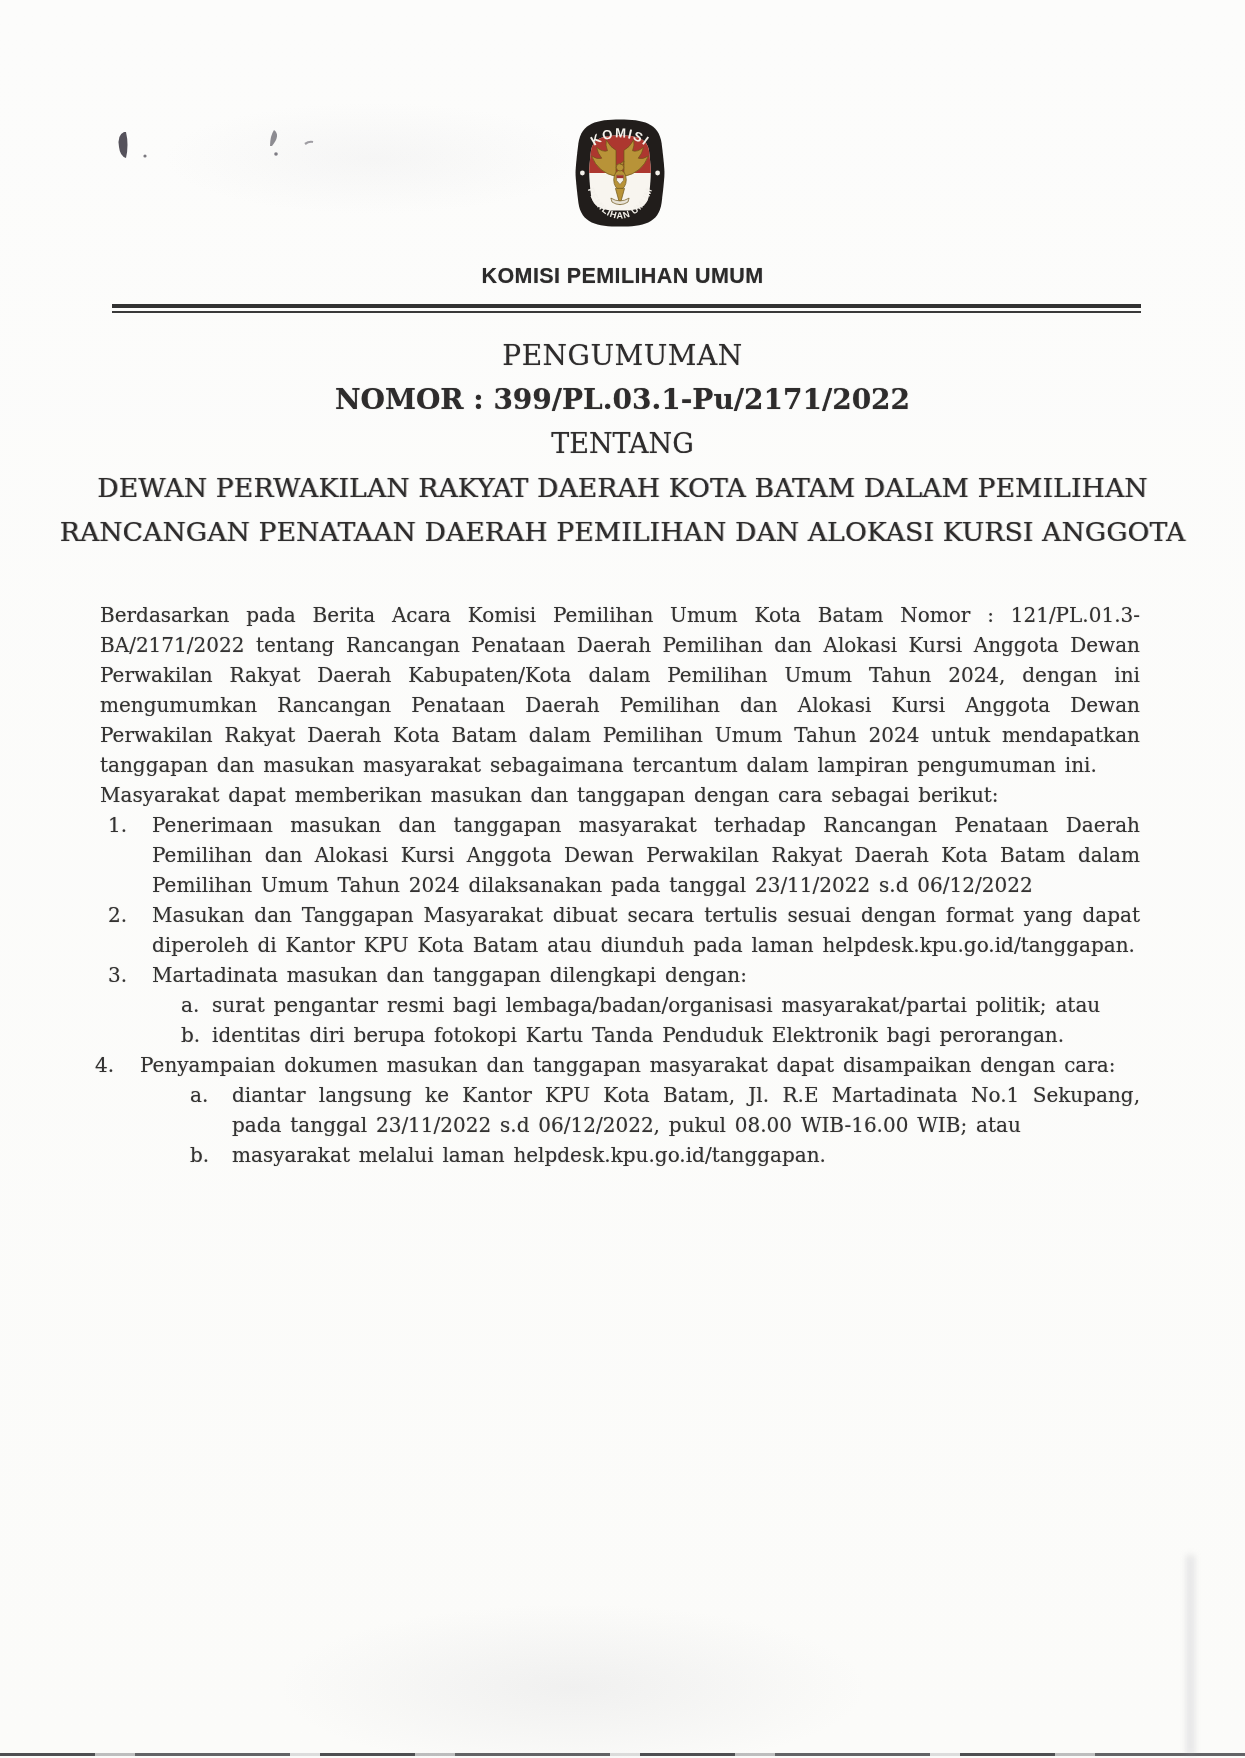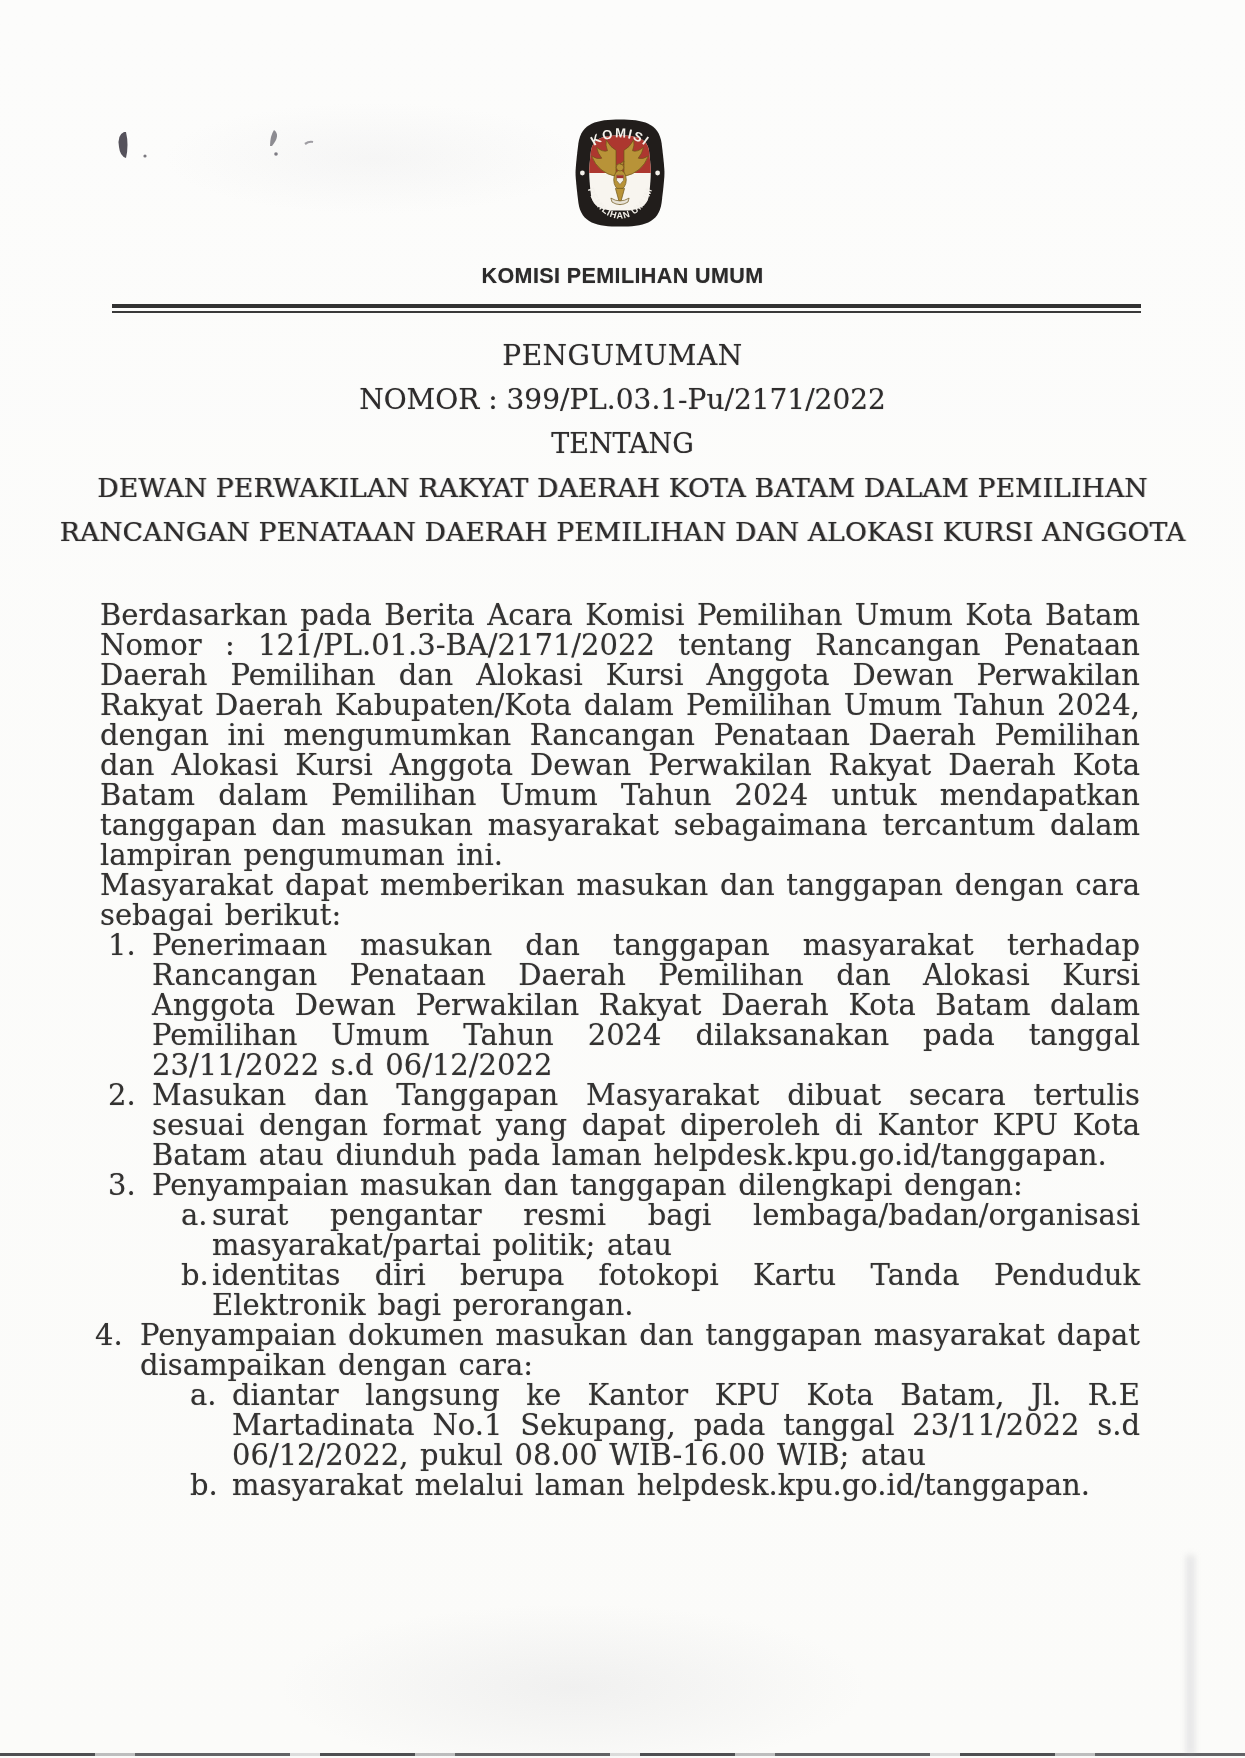--- a/index.html
+++ b/index.html
@@ -50,29 +50,29 @@
   .org-name { margin-top:33px; }
   .double-rule {
     margin:14px 104px 0 112px; height:3px;
     border-top:4px solid #323232; border-bottom:2px solid #3a3a3a;
   }
 
   
   .title-block { margin-top:21px; text-align:center; color:#2e2c2c; }
   .title-block > div { line-height:44px; }
   .doc-title   { font-size:28px; letter-spacing:.5px; text-shadow:0 0 .9px rgba(46,44,44,.5); }
-  .doc-number  { font-size:28px; text-shadow:0 0 .9px rgba(46,44,44,.5); }
+  .doc-number  { font-size:28px; text-shadow:0 0 .9px rgba(46,44,44,.5);font-weight:bold; }
   .doc-about   { font-size:27px; text-shadow:0 0 .9px rgba(46,44,44,.5); }
   .doc-subject { font-size:26.5px; letter-spacing:.2px;
                  text-shadow:1px 0 0 rgba(60,60,60,.38), 0 0 1px rgba(46,44,44,.45); }
 
   
   .body-block {
     margin:46px 105px 0 100px;
-    font-size:29px; line-height:30px;
+    font-size:20px; line-height:30px;
     text-align:justify; word-spacing:2.5px;
     color:#333231;
     text-shadow:0 0 .9px rgba(51,50,49,.5);
   }
   .para { margin:0; }
   .main-list { list-style:none; margin:0; padding:0; }
   .main-list > li { position:relative; padding-left:52px; }
   .main-list .marker { position:absolute; left:8px; top:0; }
   .main-list > li:last-child { padding-left:40px; }
   .main-list > li:last-child > .marker { left:-5px; }
@@ -150,21 +150,21 @@
     <div class="doc-subject">DEWAN PERWAKILAN RAKYAT DAERAH KOTA BATAM DALAM PEMILIHAN</div>
     <div class="doc-subject">RANCANGAN PENATAAN DAERAH PEMILIHAN DAN ALOKASI KURSI ANGGOTA</div>
   </section>
 
   <section class="body-block">
     <p class="para">Berdasarkan pada Berita Acara Komisi Pemilihan Umum Kota Batam Nomor : 121/PL.01.3-BA/2171/2022 tentang Rancangan Penataan Daerah Pemilihan dan Alokasi Kursi Anggota Dewan Perwakilan Rakyat Daerah Kabupaten/Kota dalam Pemilihan Umum Tahun 2024, dengan ini mengumumkan Rancangan Penataan Daerah Pemilihan dan Alokasi Kursi Anggota Dewan Perwakilan Rakyat Daerah Kota Batam dalam Pemilihan Umum Tahun 2024 untuk mendapatkan tanggapan dan masukan masyarakat sebagaimana tercantum dalam lampiran pengumuman ini.</p>
     <p class="para">Masyarakat dapat memberikan masukan dan tanggapan dengan cara sebagai berikut:</p>
     <ol class="main-list" id="main-list">
         <li><span class="marker">1.</span><span class="item-text">Penerimaan masukan dan tanggapan masyarakat terhadap Rancangan Penataan Daerah Pemilihan dan Alokasi Kursi Anggota Dewan Perwakilan Rakyat Daerah Kota Batam dalam Pemilihan Umum Tahun 2024 dilaksanakan pada tanggal 23/11/2022 s.d 06/12/2022</span></li>
         <li><span class="marker">2.</span><span class="item-text">Masukan dan Tanggapan Masyarakat dibuat secara tertulis sesuai dengan format yang dapat diperoleh di Kantor KPU Kota Batam atau diunduh pada laman helpdesk.kpu.go.id/tanggapan.</span></li>
-        <li><span class="marker">3.</span><span class="item-text">Penyampaian masukan dan tanggapan dilengkapi dengan:</span><ol class="sub-list">
+        <li><span class="marker">3.</span><span class="item-text">Martadinata masukan dan tanggapan dilengkapi dengan:</span><ol class="sub-list">
             <li><span class="marker">a.</span><span class="item-text">surat pengantar resmi bagi lembaga/badan/organisasi masyarakat/partai politik; atau</span></li>
             <li><span class="marker">b.</span><span class="item-text">identitas diri berupa fotokopi Kartu Tanda Penduduk Elektronik bagi perorangan.</span></li>
           </ol></li>
         <li><span class="marker">4.</span><span class="item-text">Penyampaian dokumen masukan dan tanggapan masyarakat dapat disampaikan dengan cara:</span><ol class="sub-list">
             <li><span class="marker">a.</span><span class="item-text">diantar langsung ke Kantor KPU Kota Batam, Jl. R.E Martadinata No.1 Sekupang, pada tanggal 23/11/2022 s.d 06/12/2022, pukul 08.00 WIB-16.00 WIB; atau</span></li>
             <li><span class="marker">b.</span><span class="item-text">masyarakat melalui laman helpdesk.kpu.go.id/tanggapan.</span></li>
           </ol></li>
       </ol>
   </section>
 

